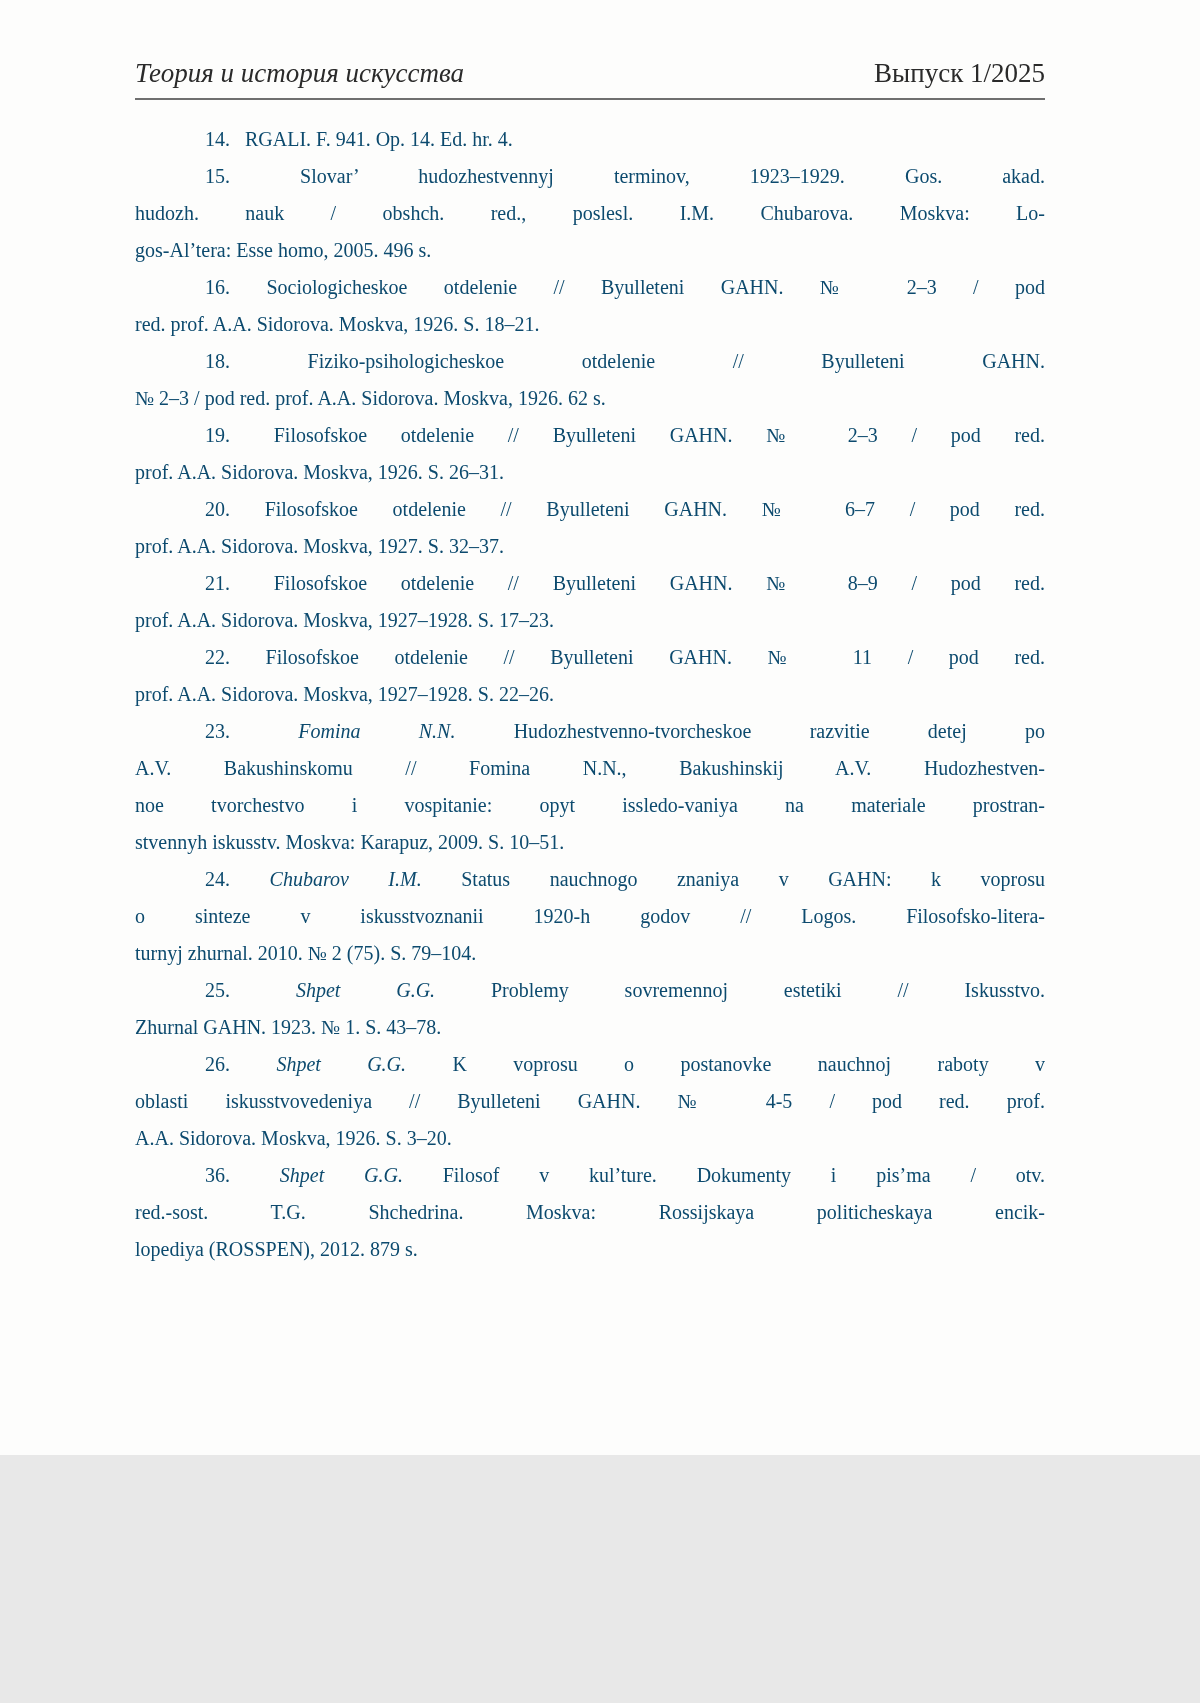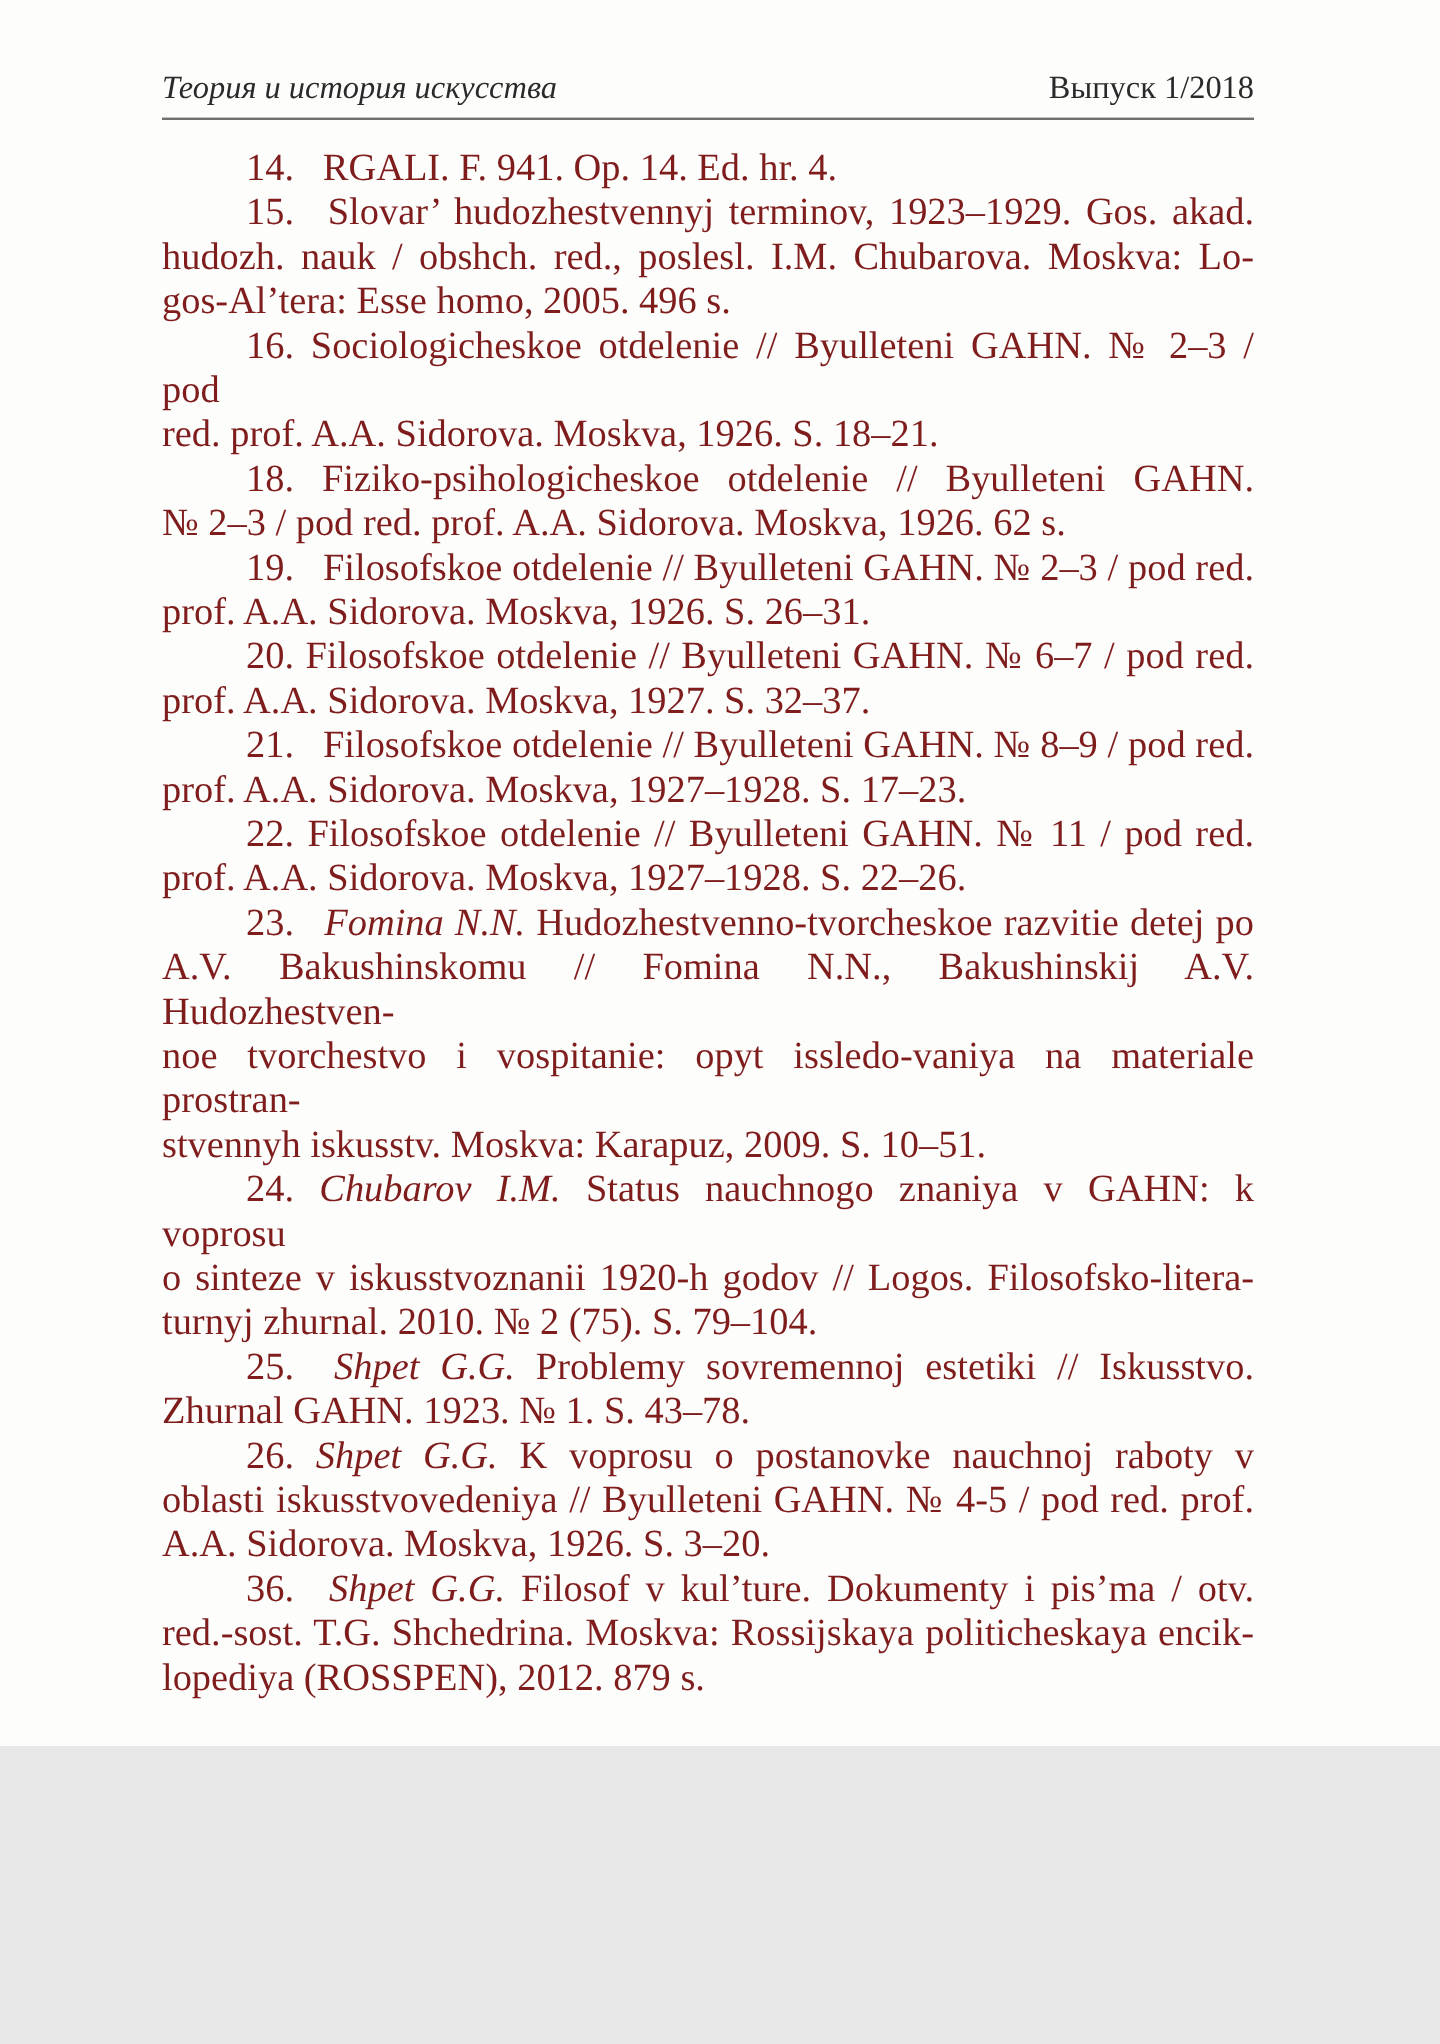--- a/index.html
+++ b/index.html
@@ -19,23 +19,23 @@
     margin: 58px 155px 0 135px;
     padding-bottom: 9px;
     border-bottom: 2px solid #6f6f6f;
     font-size: 27px;
     color: #2a2a2a;
   }
   .h-left { font-style: italic; }
   .h-right { font-style: normal; }
   .content {
     margin: 21px 155px 0 135px;
-    font-size: 32px;
+    font-size: 20px;
     line-height: 37px;
-    color: #7f1d1d;
+    color: #0c4a6e;
   }
   .ref { margin: 0; }
   .line {
     text-align: justify;
     text-align-last: justify;
     text-justify: inter-word;
     white-space: normal;
   }
   .line.first { text-indent: 70px; }
   .line.last  { text-align: left; text-align-last: left; }
@@ -50,21 +50,21 @@
     letter-spacing: 1px;
     color: #0369a1;
   }
 </style>
 </head>
 <body>
 
 <div class="page">
   <div class="header">
     <span class="h-left">Теория и история искусства</span>
-    <span class="h-right">Выпуск 1/2018</span>
+    <span class="h-right">Выпуск 1/2025</span>
   </div>
   <div class="content">
       <div class="ref">
         <div class="line first last"><span>14.  RGALI. F. 941. Op. 14. Ed. hr. 4.</span></div>
       </div>
       <div class="ref">
         <div class="line first"><span>15.  Slovar’ hudozhestvennyj terminov, 1923–1929. Gos. akad.</span></div>
         <div class="line"><span>hudozh. nauk / obshch. red., poslesl. I.M. Chubarova. Moskva: Lo-</span></div>
         <div class="line last"><span>gos-Al’tera: Esse homo, 2005. 496 s.</span></div>
       </div>

